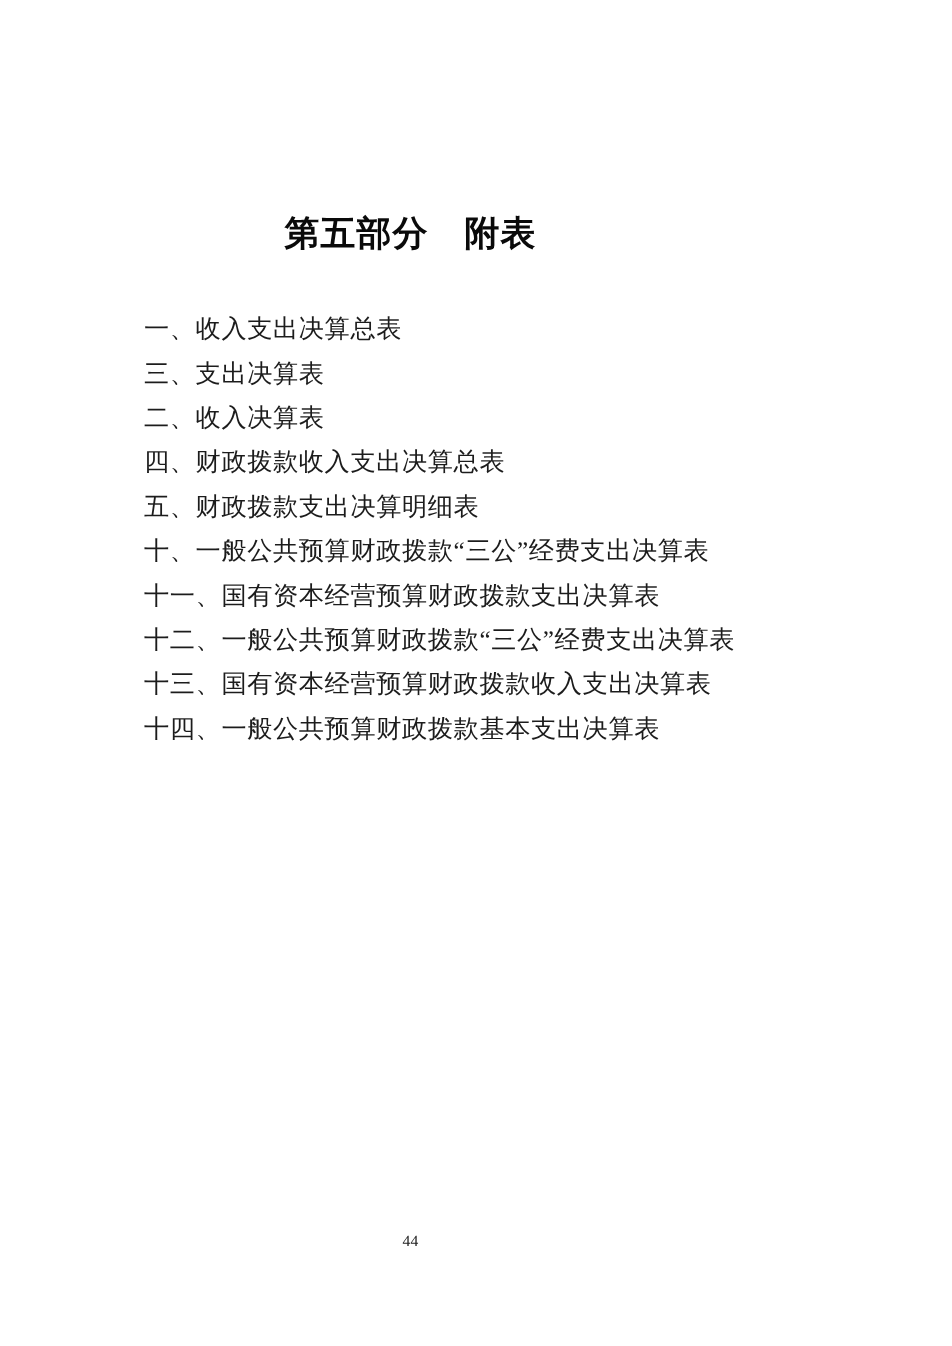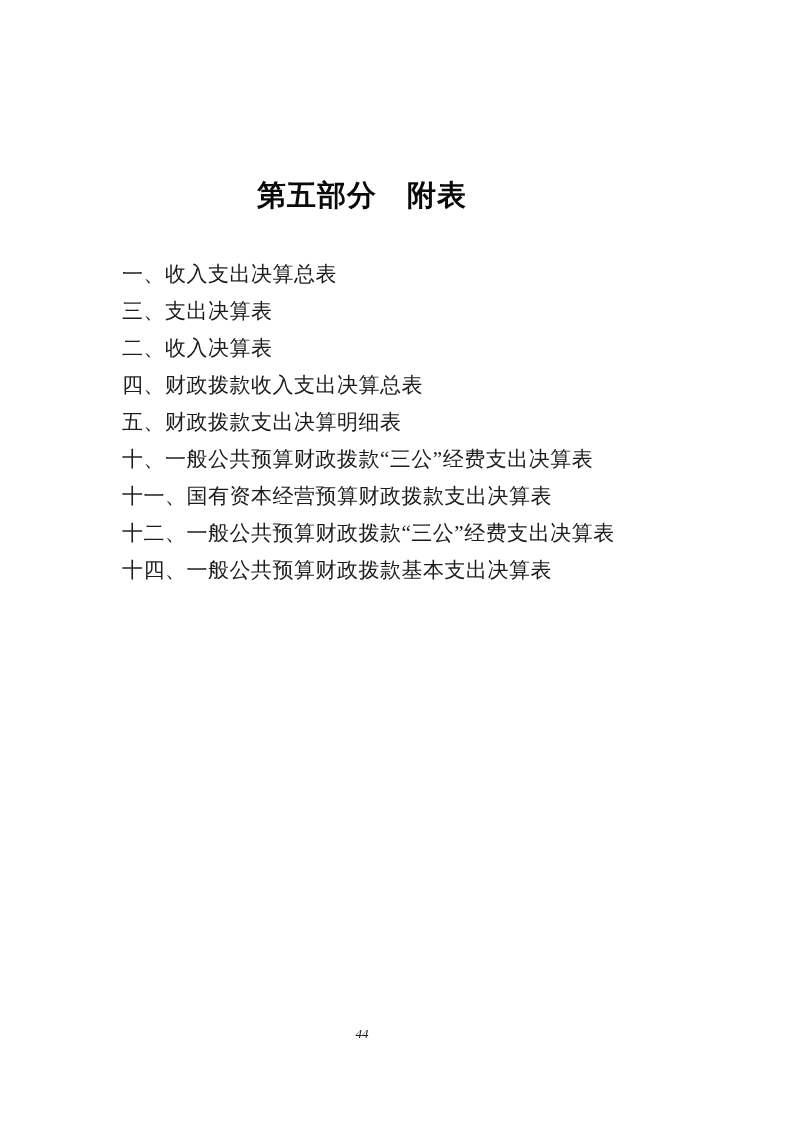--- a/index.html
+++ b/index.html
@@ -5,76 +5,75 @@
   * { margin: 0; padding: 0; box-sizing: border-box; }
   html, body { background: #ffffff; }
   .sheet {
     position: relative;
     width: 684px;
     height: 1122px;
     background: #ffffff;
     overflow: hidden;
     font-family: "Liberation Serif", "DejaVu Serif", serif;
     color: #1c1c1c;
-    margin-left: 20px;
   }
   .doc-title {
     position: absolute;
     top: 178px;
     left: 0;
     width: 100%;
     text-align: center;
     font-family: "Liberation Sans", "DejaVu Sans", sans-serif;
     font-weight: bold;
     font-size: 29px;
     line-height: 34px;
     letter-spacing: 1px;
     color: #0a0a0a;
   }
   .toc {
     position: absolute;
     top: 256px;
-    left: 102px;
+    left: 120px;
     right: 50px;
     list-style: none;
   }
   .toc li {
     font-size: 21px;
     line-height: 37px;
     letter-spacing: 0.5px;
     white-space: nowrap;
     color: #1c1c1c;
   }
   .page-number {
     position: absolute;
     top: 1026px;
     left: 0;
     width: 100%;
     text-align: center;
     font-family: "Liberation Serif", "DejaVu Serif", serif;
     font-size: 13px;
     line-height: 16px;
     color: #1c1c1c;
-    font-style: italic;
   }
 </style>
 </head>
 <body>
 
 <div class="sheet">
 
   <h1 class="doc-title">第五部分　附表</h1>
 
   <ul class="toc">
     <li>一、收入支出决算总表</li>
     <li>三、支出决算表</li>
     <li>二、收入决算表</li>
     <li>四、财政拨款收入支出决算总表</li>
     <li>五、财政拨款支出决算明细表</li>
     <li>十、一般公共预算财政拨款“三公”经费支出决算表</li>
     <li>十一、国有资本经营预算财政拨款支出决算表</li>
     <li>十二、一般公共预算财政拨款“三公”经费支出决算表</li>
+    <li>十三、国有资本经营预算财政拨款收入支出决算表</li>
     <li>十四、一般公共预算财政拨款基本支出决算表</li>
   </ul>
 
   <div class="page-number">44</div>
 
 </div>
 
 </body></html>

